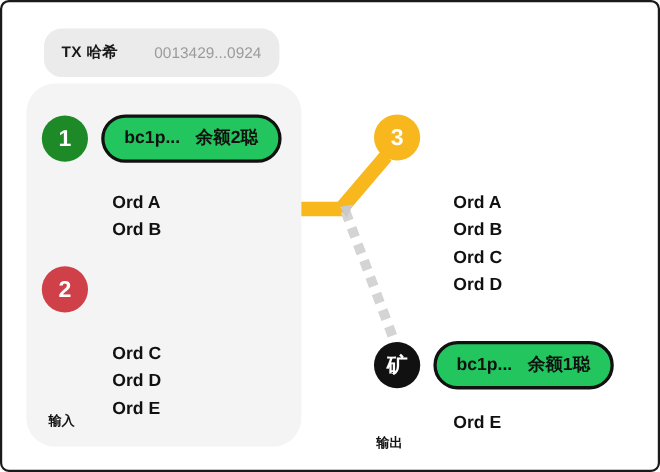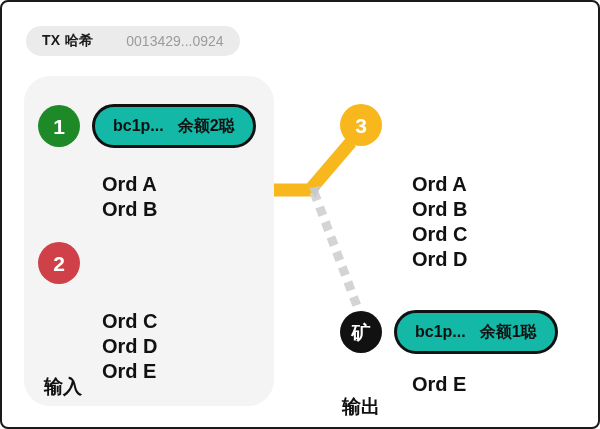--- a/index.html
+++ b/index.html
@@ -17,23 +17,23 @@
     background: #ffffff;
     border: 2px solid #1a1a1a;
     border-radius: 8px;
     box-sizing: border-box;
     overflow: hidden;
   }
 
   
   .tx-pill {
     position: absolute;
-    left: 24px;
+    left: 38px;
     top: 24px;
-    height: 30px;
+    height: 44px;
     padding: 0 16px;
     display: flex;
     align-items: center;
     gap: 12px;
     background: #ebebeb;
     border-radius: 16px;
   }
   .tx-label {
     font-size: 14px;
     font-weight: bold;
@@ -81,51 +81,51 @@
     line-height: 1;
   }
   .badge.cn {
     font-size: 19px;
   }
   .addr-pill {
     height: 44px;
     box-sizing: border-box;
     border: 3px solid #111111;
     border-radius: 24px;
-    background: #14b8a6;
+    background: #22c55e;
     display: flex;
     align-items: center;
     justify-content: center;
     gap: 14px;
     padding: 0 18px;
     white-space: nowrap;
   }
   .addr-text, .bal-text {
     font-size: 16px;
     font-weight: bold;
     color: #111111;
     line-height: 1;
   }
 
   
   .ord-list {
     position: absolute;
   }
   .ord-item {
-    font-size: 20px;
+    font-size: 16px;
     font-weight: bold;
     color: #111111;
     line-height: 25px;
     white-space: nowrap;
   }
 
   
   .section-label {
     position: absolute;
-    font-size: 19px;
+    font-size: 12px;
     font-weight: bold;
     color: #111111;
     white-space: nowrap;
   }
 
   
   .connector-svg {
     position: absolute;
     left: 0;
     top: 0;

